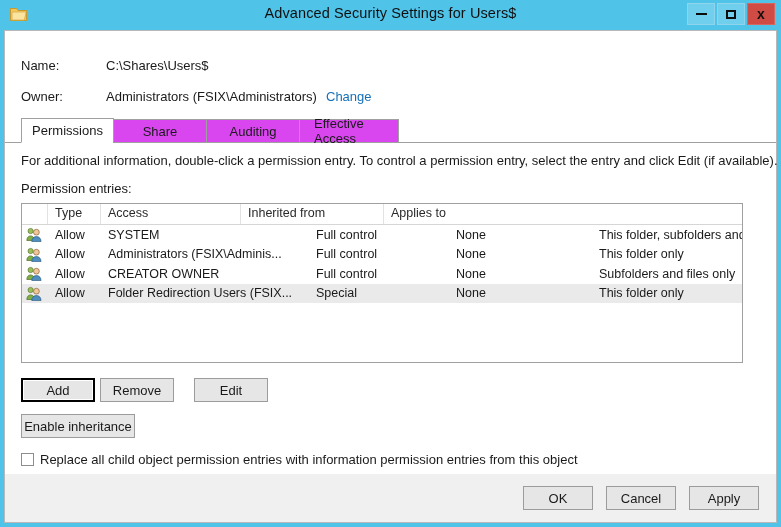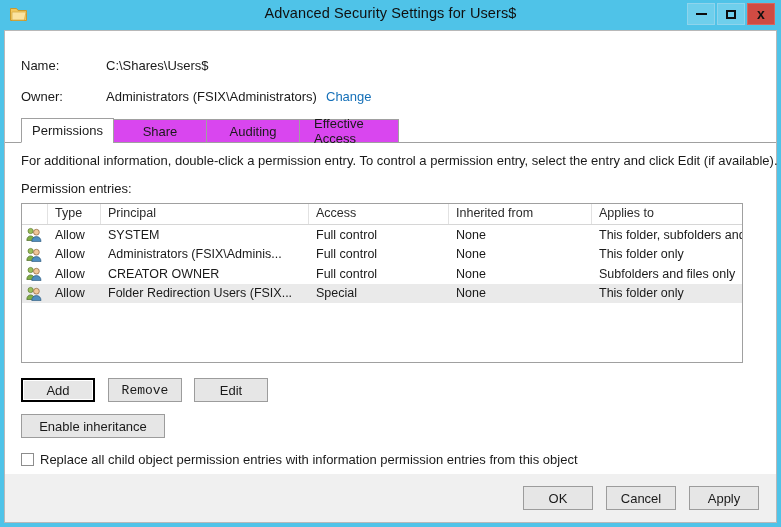--- a/index.html
+++ b/index.html
@@ -356,21 +356,20 @@
       </div>
 
       <div class="info-text">For additional information, double-click a permission entry. To control a permission entry, select the entry and click Edit (if available).</div>
       <div class="entries-label">Permission entries:</div>
 
       <div class="perm-list">
 
         <div class="perm-header">
           <div class="hcell col-icon"></div>
           <div class="hcell col-type">Type</div>
-          <div class="hcell col-princ">Principal</div>
           <div class="hcell col-access">Access</div>
           <div class="hcell col-inh">Inherited from</div>
           <div class="hcell col-applies">Applies to</div>
         </div>
 
         <div class="perm-row">
           <div class="cell col-icon">
             <svg class="users-icon" viewBox="0 0 16 15">
               <circle cx="4.6" cy="4" r="2.6" fill="#9bbf5a" stroke="#5d7a30" stroke-width="0.7"></circle>
               <path d="M0.8 13.5 c0-3 1.8-4.6 3.8-4.6 s3.8 1.6 3.8 4.6 z" fill="#7fae45" stroke="#4f6c2a" stroke-width="0.7"></path>
@@ -429,24 +428,24 @@
           <div class="cell col-type">Allow</div>
           <div class="cell col-princ">Folder Redirection Users (FSIX...</div>
           <div class="cell col-access">Special</div>
           <div class="cell col-inh">None</div>
           <div class="cell col-applies">This folder only</div>
         </div>
 
       </div>
 
       <div class="btn focused" style="left:16px; top:347px; width:74px; height:24px;">Add</div>
-      <div class="btn" style="left:103px; top:347px; width:74px; height:24px;font-family:Liberation Mono, monospace;">Remove</div>
+      <div class="btn" style="left:95px; top:347px; width:74px; height:24px;">Remove</div>
       <div class="btn" style="left:189px; top:347px; width:74px; height:24px;">Edit</div>
 
-      <div class="btn" style="left:16px; top:383px; width:144px; height:24px;">Enable inheritance</div>
+      <div class="btn" style="left:16px; top:383px; width:114px; height:24px;">Enable inheritance</div>
 
       <div class="checkrow">
         <span class="checkbox"></span>
         <span>Replace all child object permission entries with information permission entries from this object</span>
       </div>
 
     </div>
 
     <div class="footer">
       <div class="btn" style="right:183px;">OK</div>

